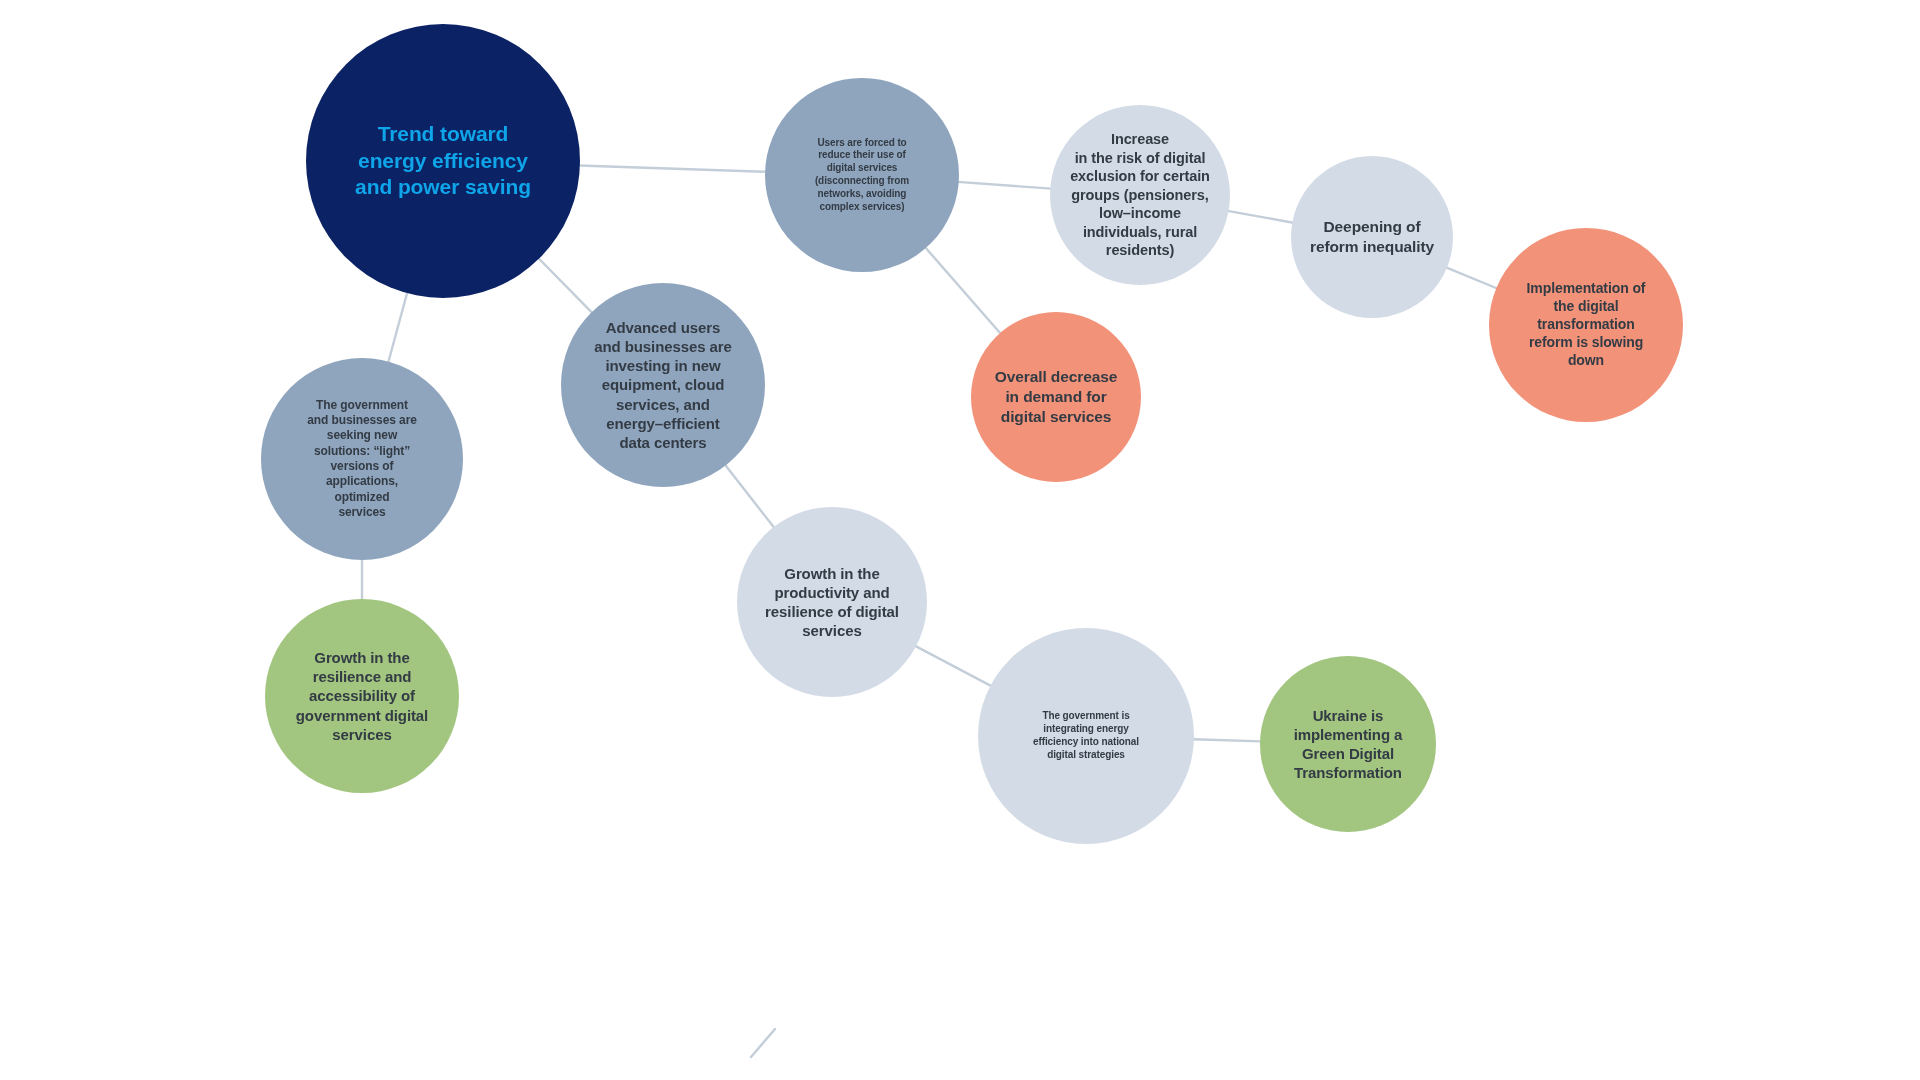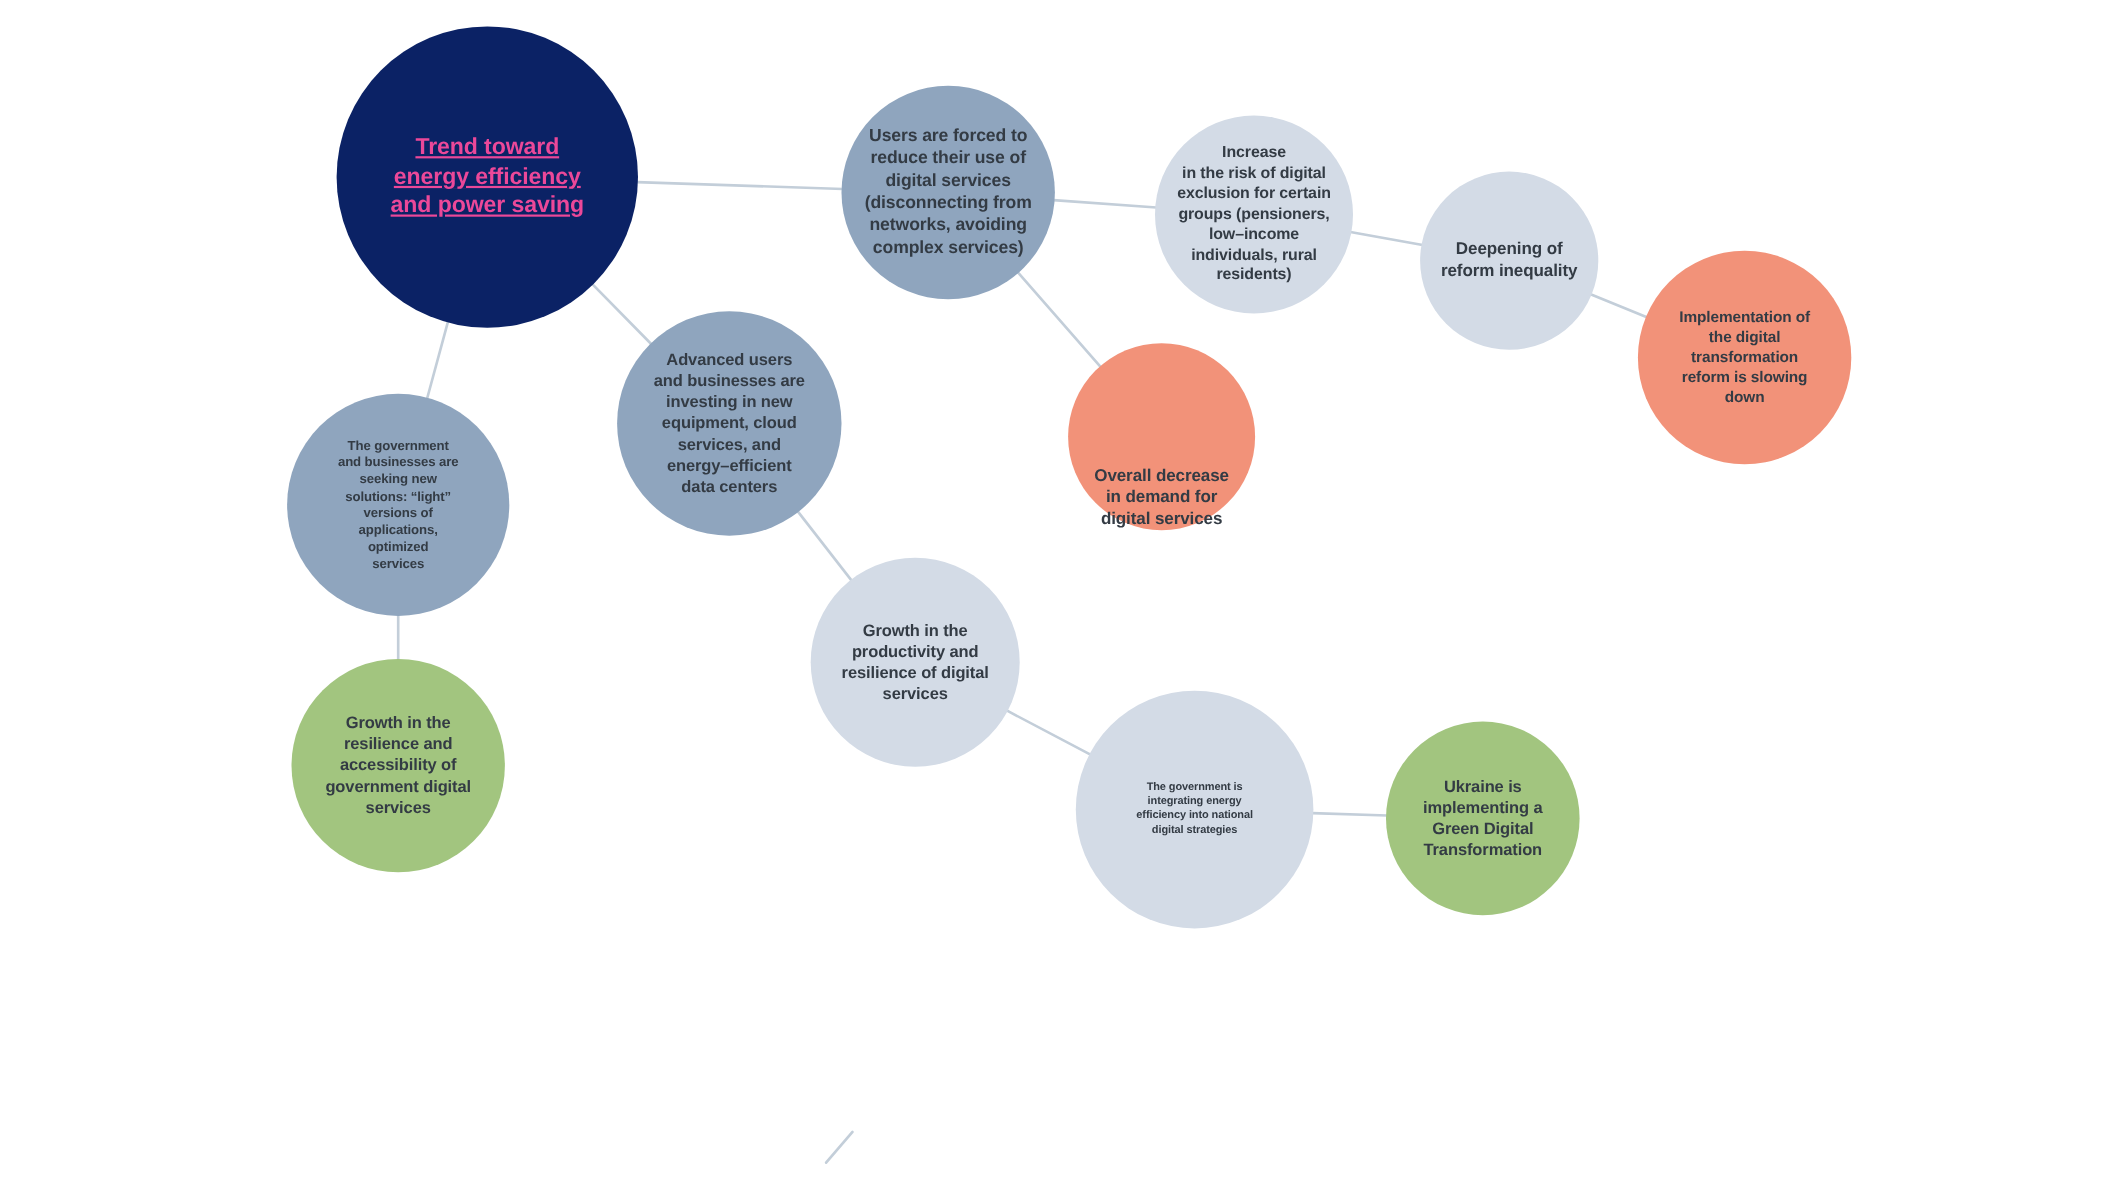--- a/index.html
+++ b/index.html
@@ -39,21 +39,21 @@
   .node-label {
     display: block;
     width: 100%;
     padding: 0 6px;
     box-sizing: border-box;
     white-space: pre-line;
     font-weight: 700;
     line-height: 1.28;
     letter-spacing: -0.1px;
   }
-  .kind-root .node-label  { color: #ec4899; text-decoration: underline; }
+  .kind-root .node-label  { color: #0ea5e9; }
   .kind-trend .node-label,
   .kind-effect .node-label,
   .kind-risk .node-label,
   .kind-positive .node-label { color: #333b44; }
 </style>
 </head>
 <body style="background: rgb(255, 255, 255);">
 
 <div id="canvas">
   <svg id="edge-layer" viewBox="0 0 1920 1080" preserveAspectRatio="none">
@@ -70,21 +70,21 @@
       <line x1="578.9241468741502" y1="165.54161827264463" x2="766.0535433829527" y2="171.79415180754495" stroke="#c3ced9" stroke-width="2.4" stroke-linecap="round"></line>
       <line x1="751" y1="1057" x2="775" y2="1029" stroke="#c3ced9" stroke-width="2.4" stroke-linecap="round"></line>
     </svg>
   <div id="node-layer">
       <div class="node kind-root" style="left: 306px; top: 24px; width: 274px; height: 274px; background: rgb(11, 34, 101);">
         <span class="node-label" style="font-size: 21px;">Trend toward
 energy efficiency
 and power saving</span>
       </div>
       <div class="node kind-trend" style="left: 765px; top: 78px; width: 194px; height: 194px; background: rgb(143, 165, 190);">
-        <span class="node-label" style="font-size: 16px;">Users are forced to
+        <span class="node-label" style="font-size: 10px;">Users are forced to
 reduce their use of
 digital services
 (disconnecting from
 networks, avoiding
 complex services)</span>
       </div>
       <div class="node kind-effect" style="left: 1050px; top: 105px; width: 180px; height: 180px; background: rgb(211, 219, 230);">
         <span class="node-label" style="font-size: 14.5px;">Increase
 in the risk of digital
 exclusion for certain
@@ -97,21 +97,21 @@
         <span class="node-label" style="font-size: 15.5px;">Deepening of
 reform inequality</span>
       </div>
       <div class="node kind-risk" style="left: 1489px; top: 228px; width: 194px; height: 194px; background: rgb(242, 146, 121);">
         <span class="node-label" style="font-size: 14px;">Implementation of
 the digital
 transformation
 reform is slowing
 down</span>
       </div>
-      <div class="node kind-risk" style="left: 971px; top: 312px; width: 170px; height: 170px; background: rgb(242, 146, 121); align-items: flex-end;">
+      <div class="node kind-risk" style="left: 971px; top: 312px; width: 170px; height: 170px; background: rgb(242, 146, 121);">
         <span class="node-label" style="font-size: 15.5px;">Overall decrease
 in demand for
 digital services</span>
       </div>
       <div class="node kind-trend" style="left: 561px; top: 283px; width: 204px; height: 204px; background: rgb(143, 165, 190);">
         <span class="node-label" style="font-size: 15px;">Advanced users
 and businesses are
 investing in new
 equipment, cloud
 services, and

